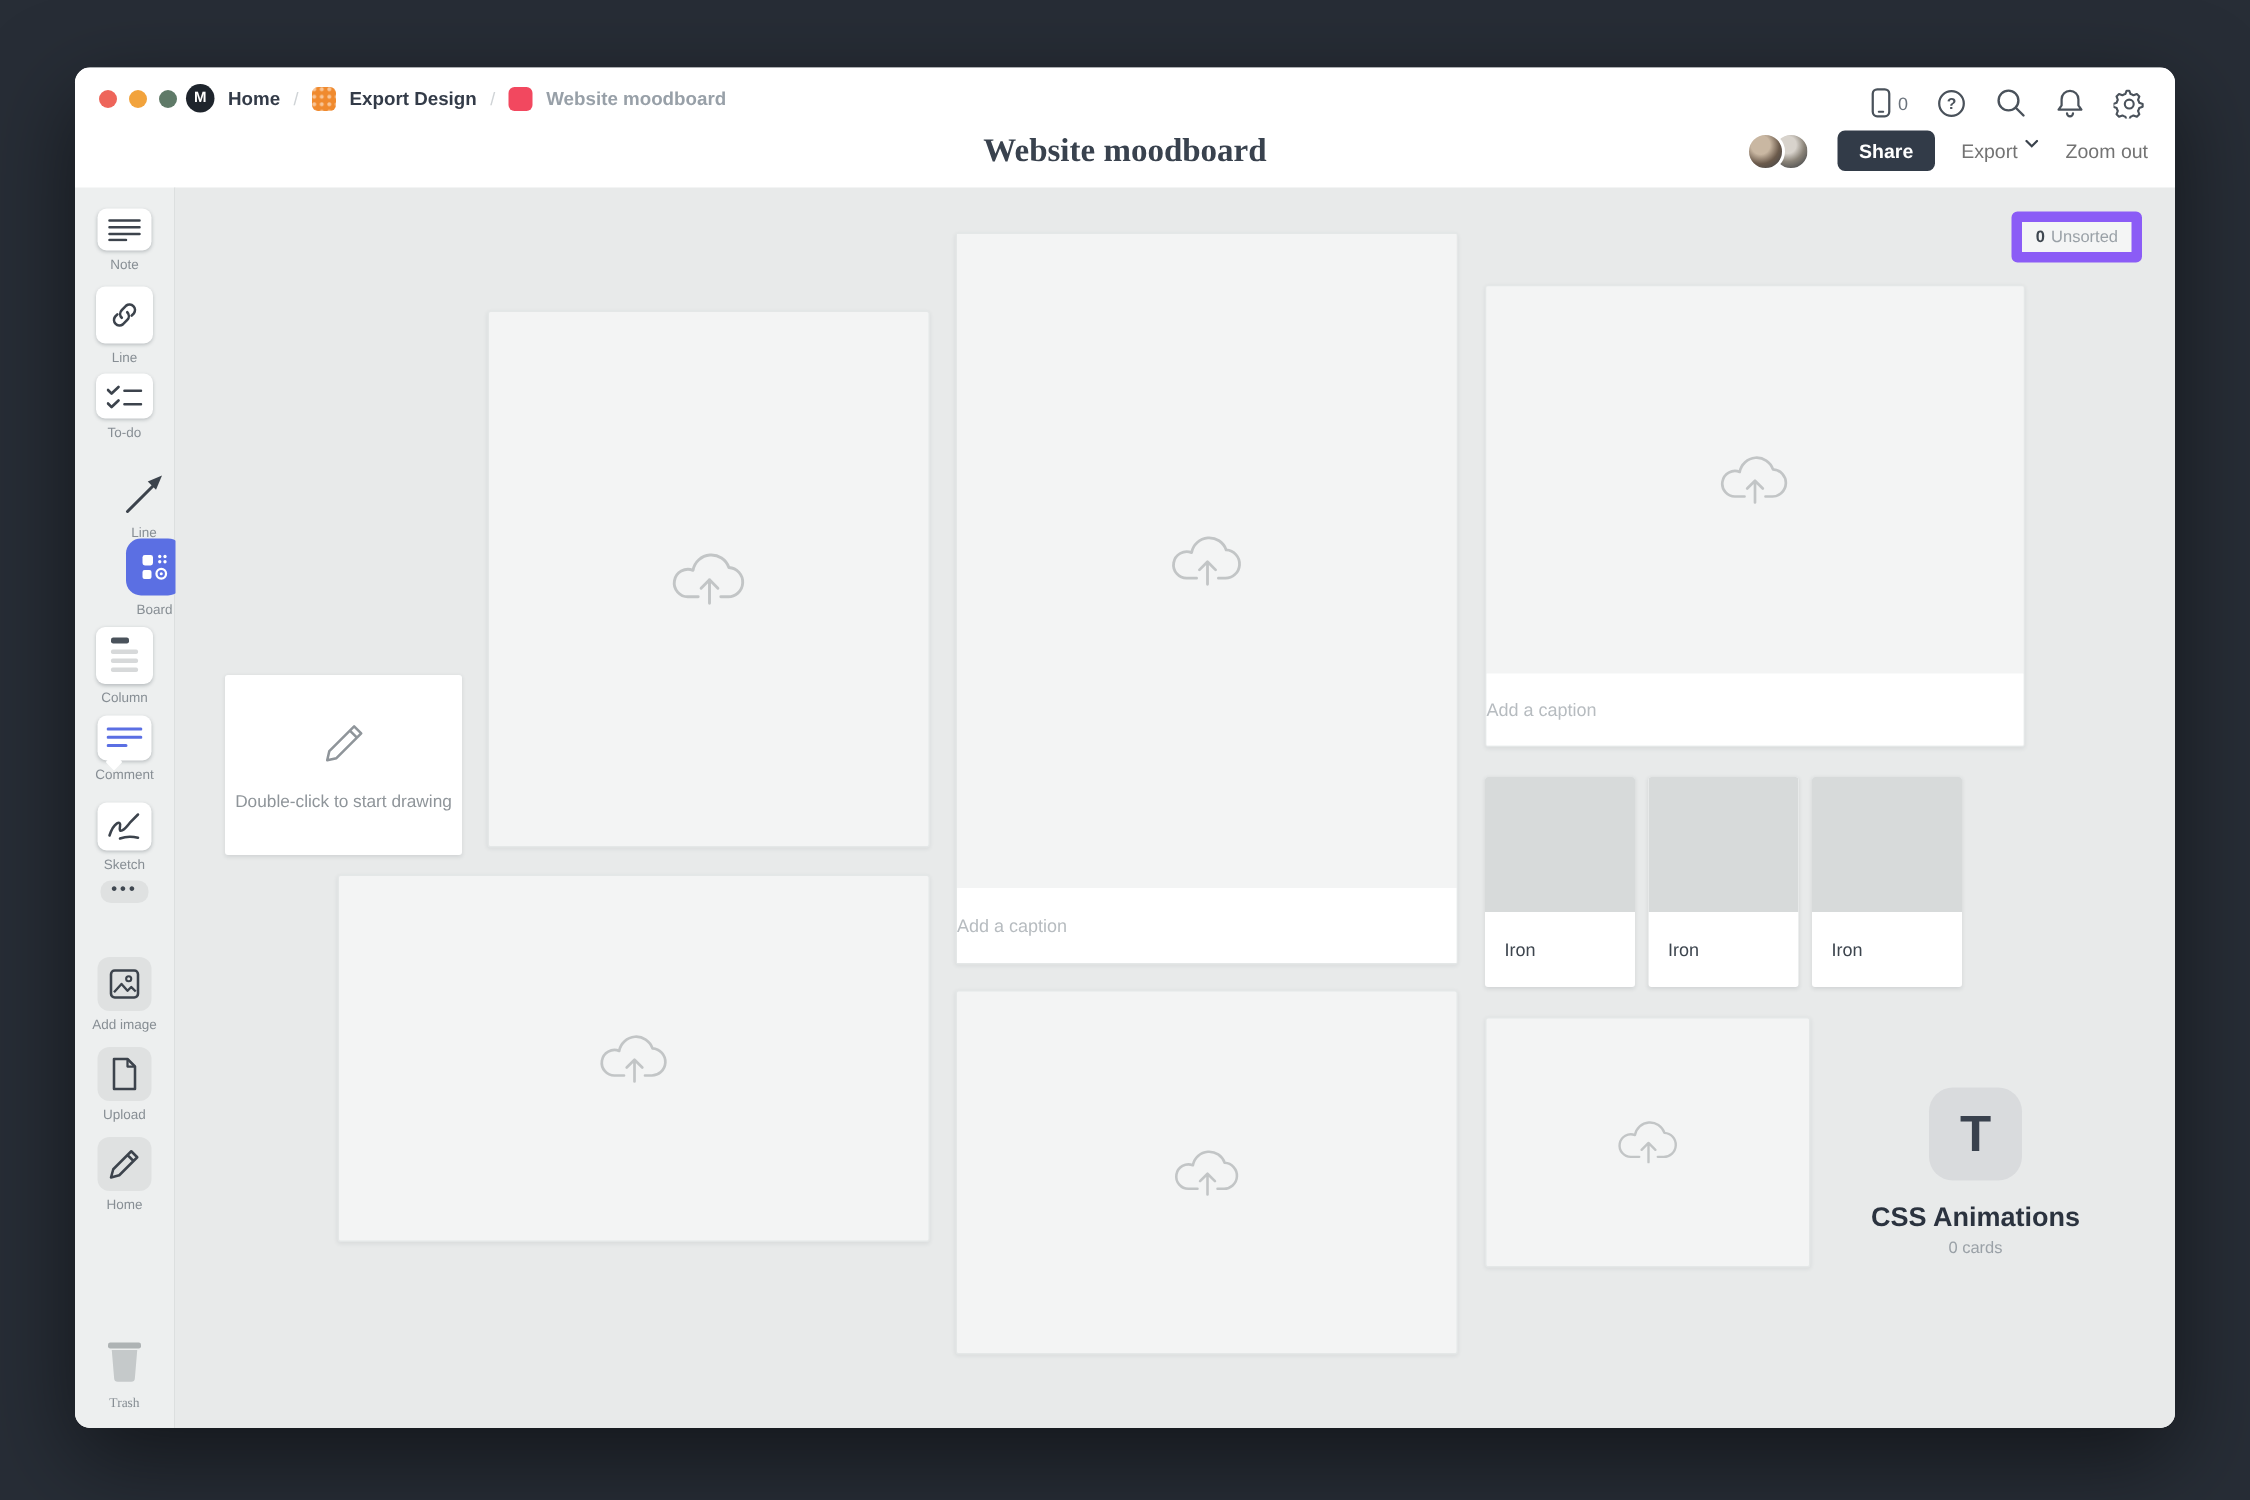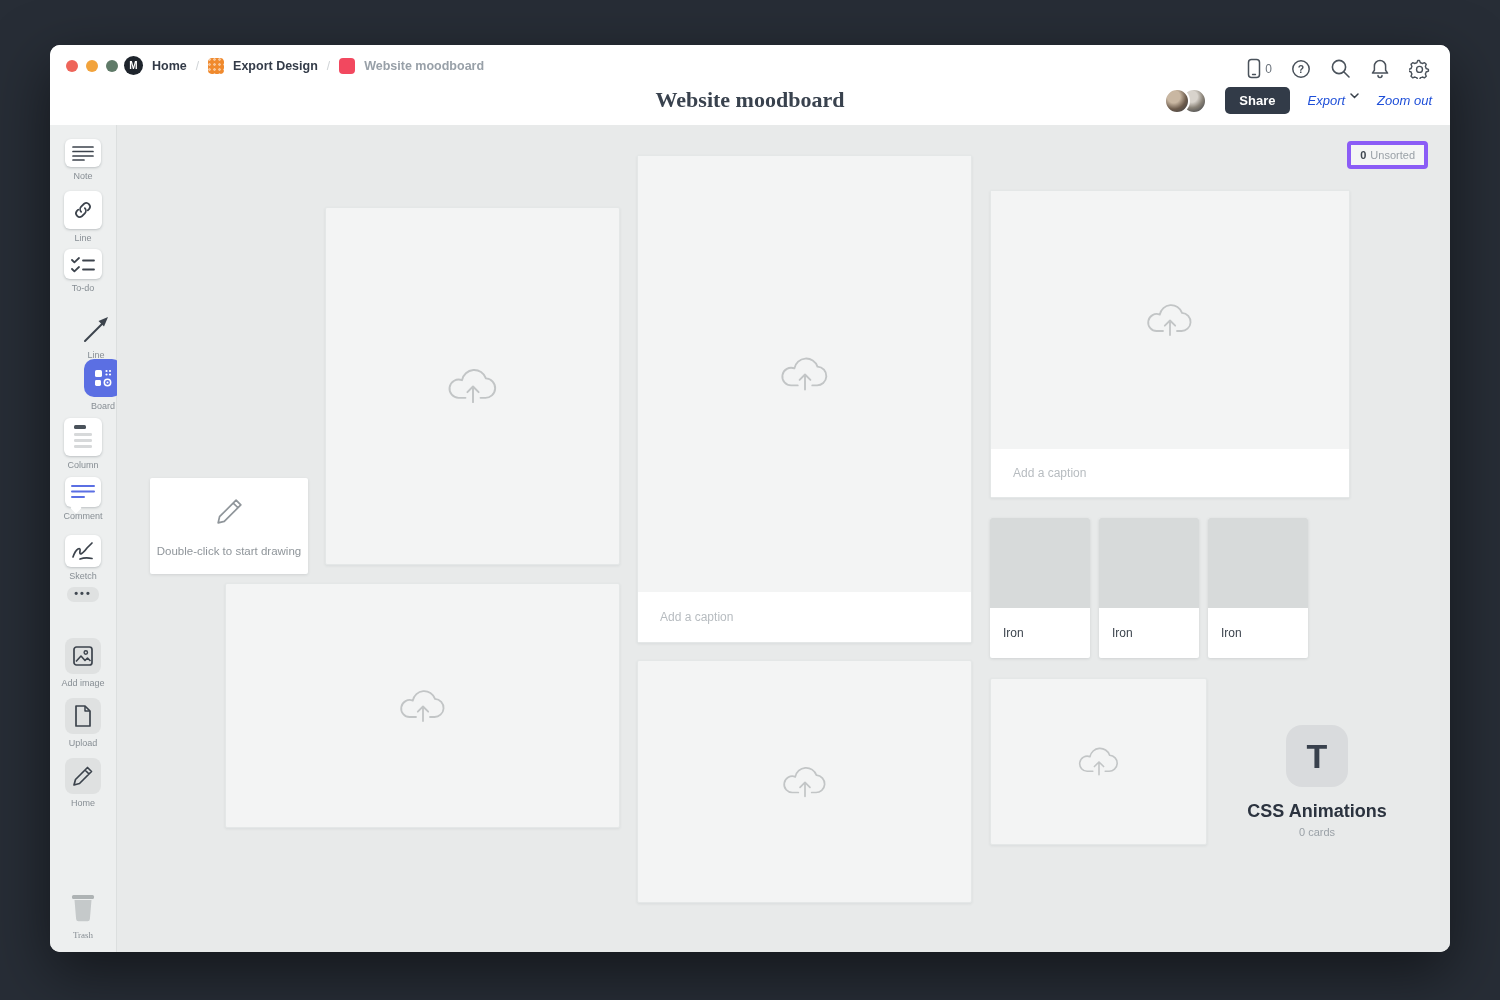--- a/index.html
+++ b/index.html
@@ -35,21 +35,21 @@
   .page-title { position:absolute; left:0; right:0; top:42px; text-align:center;
     font-family:"Liberation Serif", serif; font-weight:bold; font-size:22px; color:#39424e; }
 
   .header-actions { position:absolute; right:18px; top:42px; display:flex; align-items:center; gap:18px; }
   .avatars { display:flex; }
   .avatar { width:26px; height:26px; border-radius:50%; border:2px solid #fff; }
   .avatar.a1 { background:radial-gradient(circle at 35% 30%, #c9b7a2 0 30%, #6b5a4b 60%, #3a3f46 100%); z-index:2; }
   .avatar.a2 { background:radial-gradient(circle at 40% 30%, #d8d3cc 0 28%, #8a8378 55%, #2f343b 100%); margin-left:-9px; }
   .share-btn { background:#323b48; color:#fff; font-size:13px; font-weight:bold;
     padding:6px 14px; border-radius:5px; border:none; cursor:pointer; }
-  .text-btn { font-size:13px; color:#1d4ed8; display:flex; align-items:flex-start; gap:5px; cursor:pointer;font-style:italic; }
+  .text-btn { font-size:13px; color:#737373; display:flex; align-items:flex-start; gap:5px; cursor:pointer; }
 
   
   .content { display:flex; height:827px; }
 
   .sidebar { position:relative; width:67px; background:#edefef; border-right:1px solid #dcdfdf; flex:none; }
   .tool { position:absolute; left:0; width:100%; display:flex; flex-direction:column; align-items:center; cursor:pointer; }
   .tool-label { margin-top:4px; font-size:9px; color:#878e94; }
   .tcard { display:flex; align-items:center; justify-content:center; background:#fff;
     border-radius:6px; box-shadow:0 1px 2.5px rgba(40,50,60,.25); }
   .tgray { display:flex; align-items:center; justify-content:center; background:#dfe1e1; border-radius:8px; }
@@ -61,41 +61,41 @@
   .bubble { position:relative; width:36px; height:30px; background:#fff; border-radius:6px;
     box-shadow:0 1px 2.5px rgba(40,50,60,.25); display:flex; align-items:center; justify-content:center; }
   .bubble:after { content:""; position:absolute; left:7px; bottom:-5px; width:8px; height:8px;
     background:#fff; transform:rotate(45deg); border-radius:1px; }
 
   
   .canvas { position:relative; flex:1; background:#e8eaea; }
   .card { position:absolute; background:#f3f4f4; border:1px solid #e4e7e7; border-radius:2px;
     box-shadow:0 1px 3px rgba(40,50,60,.08); cursor:pointer; }
   .img-area { display:flex; align-items:center; justify-content:center; background:#f3f4f4; }
-  .caption-bar { background:#fff; display:flex; align-items:center; padding-left:22px;
+  .caption-bar { background:#fff; display:flex; align-items:center; 
     font-size:12px; color:#b7bcc0; }
   .white-card { position:absolute; background:#fff; border-radius:2px;
     box-shadow:0 1px 3px rgba(40,50,60,.12); display:flex; flex-direction:column;
     align-items:center; justify-content:center; cursor:pointer; }
   .draw-text { margin-top:16px; font-size:11.5px; color:#8f959a; }
 
   .swatch-card { position:absolute; width:100px; height:140px; background:#fff; border-radius:2px;
     box-shadow:0 1px 3px rgba(40,50,60,.12); overflow:hidden; cursor:pointer; }
   .swatch-fill { height:90px; background:#d7dada; }
   .swatch-label { height:50px; display:flex; align-items:center; padding-left:13px; font-size:12px; color:#3d454e; }
 
   .board-card { position:absolute; left:1120px; top:600px; width:160px; text-align:center; cursor:pointer; }
   .board-icon { width:62px; height:62px; border-radius:16px; background:#d9dbdd; margin:0 auto;
     display:flex; align-items:center; justify-content:center;
     font-size:34px; font-weight:bold; color:#39414d; }
   .board-title { margin-top:14px; font-size:18px; font-weight:bold; color:#2b333f; }
   .board-sub { margin-top:4px; font-size:11px; color:#9aa1a7; }
 
   .unsorted-badge { position:absolute; right:22px; top:16px; background:#f4f5f5;
-    border:4px solid #8b5cf6; border-radius:4px; padding:4px 9px; font-size:11px; cursor:pointer;text-align:right; }
+    border:7px solid #8b5cf6; border-radius:4px; padding:4px 9px; font-size:11px; cursor:pointer;text-align:right; }
   .unsorted-badge .cnt { font-weight:bold; color:#3f4750; margin-right:4px; }
   .unsorted-badge .lbl { color:#9aa1a7; }
 
   svg { display:block; }
 </style>
 </head>
 <body>
 
 <div class="window">
 
@@ -302,21 +302,21 @@
         <span class="tool-label">Trash</span>
       </div>
     </div>
 
     <div class="canvas">
 
       <div class="unsorted-badge">
         <span class="cnt">0</span><span class="lbl">Unsorted</span>
       </div>
 
-      <div class="white-card" style="left:33px; top:325px; width:158px; height:96px;margin-top:28px;">
+      <div class="white-card" style="left:33px; top:325px; width:158px; height:120px;">
         <svg width="34" height="34" viewBox="0 0 36 36">
           <path d="M25.5 5.5 l5 5 L13 28 l-6.5 1.5 L8 23 Z M22.5 8.5 l5 5" fill="none" stroke="#8f959a" stroke-width="1.8" stroke-linejoin="round" stroke-linecap="round"></path>
         </svg>
         <span class="draw-text">Double-click to start drawing</span>
       </div>
 
       <div class="card img-area" style="left:208px; top:82px; width:295px; height:358px;">
         <svg width="56" height="48" viewBox="0 0 52 44">
           <path d="M19 33 H13 A8.5 8.5 0 1 1 15.8 16.6 A11.5 11.5 0 0 1 38 14.9 A8 8 0 0 1 37 33 H33" fill="none" stroke="#c2c5c6" stroke-width="1.8" stroke-linecap="round" stroke-linejoin="round"></path>
           <path d="M26 37 V22.5 M20.8 27.7 L26 22.5 L31.2 27.7" fill="none" stroke="#c2c5c6" stroke-width="1.8" stroke-linecap="round" stroke-linejoin="round"></path>

